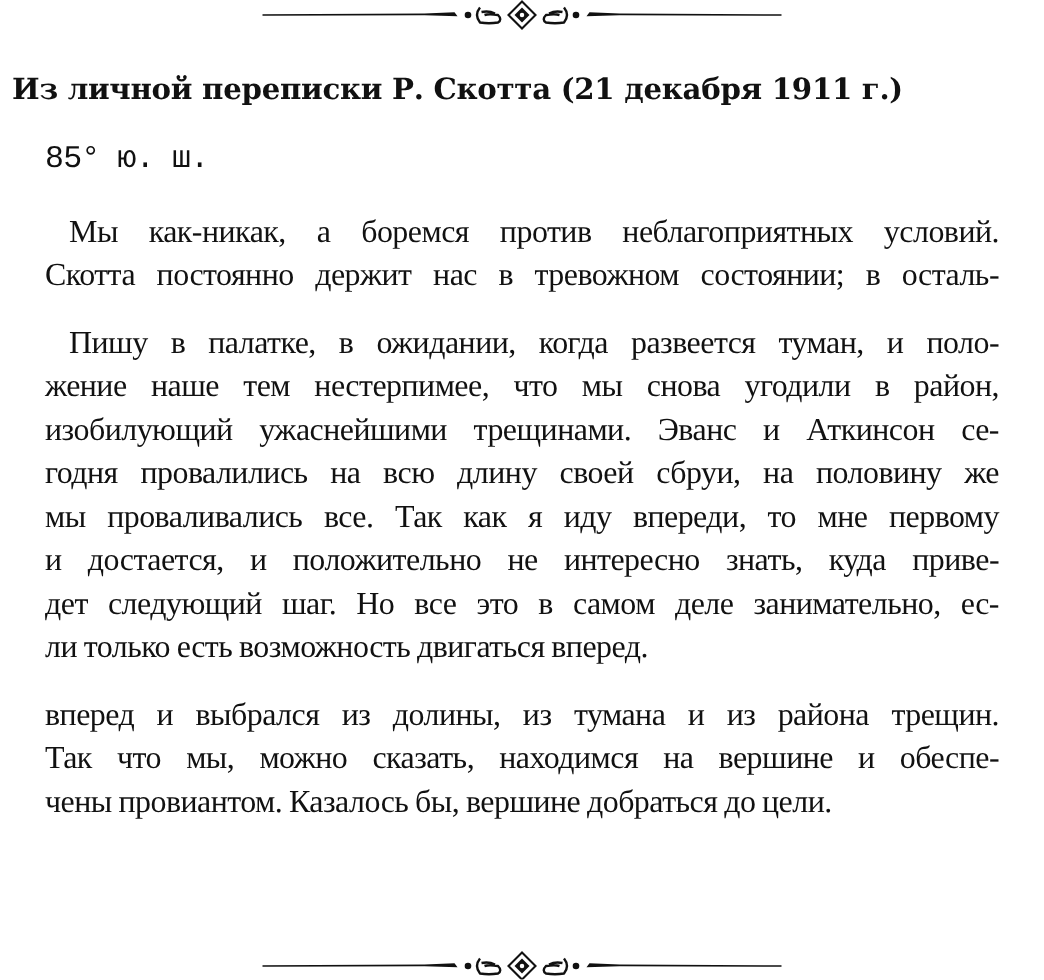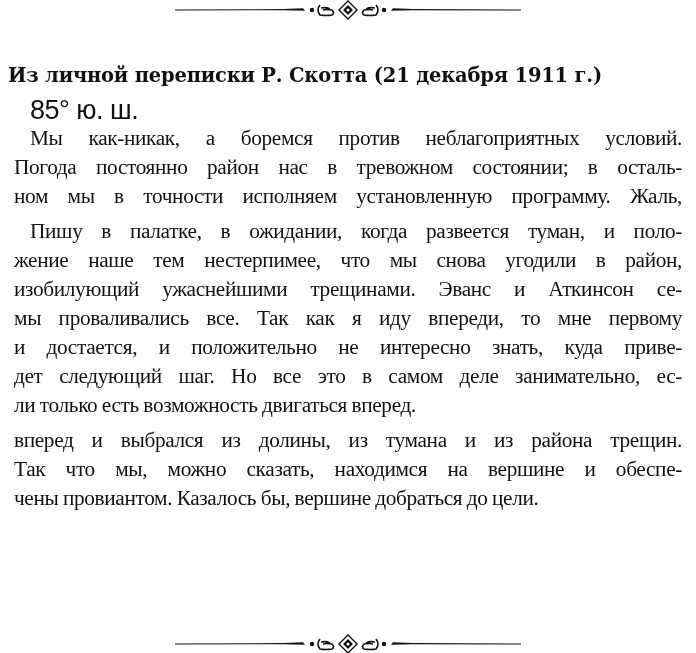--- a/index.html
+++ b/index.html
@@ -2,25 +2,25 @@
 <html><head>
 <meta charset="utf-8">
 <style>
   html, body { margin: 0; padding: 0; background: #ffffff; }
   body { width: 696px; height: 653px; position: relative; overflow: hidden;
          font-family: "Liberation Serif", "DejaVu Serif", serif; color: #111; }
   .ornament { position: absolute; left: 0; width: 696px; height: 20px; }
   .ornament svg { display: block; margin: 0 auto; }
   #orn-top { top: 0; }
   #orn-bottom { top: 634px; }
-  .title { position: absolute; top: 64px; left: 0; width: 610px; text-align: center;
+  .title { position: absolute; top: 48px; left: 0; width: 610px; text-align: center;
            font-family: "DejaVu Serif", serif; font-weight: bold; font-size: 19.5px; letter-spacing: -0.2px; }
-  .location { position: absolute; top: 95px; left: 30px; font-size: 27px; font-family: Liberation Sans, sans-serif; letter-spacing: -0.5px; }
+  .location { position: absolute; top: 95px; left: 30px; font-size: 21px; font-family: Liberation Mono, monospace; letter-spacing: -0.5px; }
   .text { position: absolute; left: 14px; width: 668px; top: 124px; }
-  .para { margin: 0; font-size: 21.3px; line-height: 29px; text-align: justify;
+  .para { margin: 16px; font-size: 21.3px; line-height: 29px; text-align: justify;
           text-indent: 16px; letter-spacing: -0.35px; word-spacing: -0.5px; hyphens: manual; }
   .para + .para { margin-top: 6px; }
   .line { display: block; text-align: justify; text-align-last: justify; white-space: nowrap; }
   .line.last { text-align-last: left; }
   .line.first { padding-left: 16px; }
 </style>
 </head>
 <body>
 
 <div class="ornament" id="orn-top">
@@ -42,27 +42,27 @@
     <circle cx="185" cy="10" r="1.5" fill="#fff"></circle>
   </svg>
 </div>
 
 <div class="title">Из личной переписки Р. Скотта (21 декабря 1911 г.)</div>
 <div class="location">85° ю. ш.</div>
 
 <div class="text">
   <p class="para" style="text-indent:0">
     <span class="line first">Мы как-никак, а боремся против неблагоприятных условий.</span>
-    <span class="line">Погода постоянно район нас в тревожном состоянии; в осталь-</span>
-    <span class="line">ном мы в точности исполняем установленную программу. Жаль,</span>
+    <span class="line">Скотта постоянно держит нас в тревожном состоянии; в осталь-</span>
   </p>
   <p class="para" style="text-indent:0">
     <span class="line first">Пишу в палатке, в ожидании, когда развеется туман, и поло-</span>
     <span class="line">жение наше тем нестерпимее, что мы снова угодили в район,</span>
     <span class="line">изобилующий ужаснейшими трещинами. Эванс и Аткинсон се-</span>
+    <span class="line">годня провалились на всю длину своей сбруи, на половину же</span>
     <span class="line">мы проваливались все. Так как я иду впереди, то мне первому</span>
     <span class="line">и достается, и положительно не интересно знать, куда приве-</span>
     <span class="line">дет следующий шаг. Но все это в самом деле занимательно, ес-</span>
     <span class="line last">ли только есть возможность двигаться вперед.</span>
   </p>
   <p class="para" style="text-indent:0">
     <span class="line">вперед и выбрался из долины, из тумана и из района трещин.</span>
     <span class="line">Так что мы, можно сказать, находимся на вершине и обеспе-</span>
     <span class="line last">чены провиантом. Казалось бы, вершине добраться до цели.</span>
   </p>

